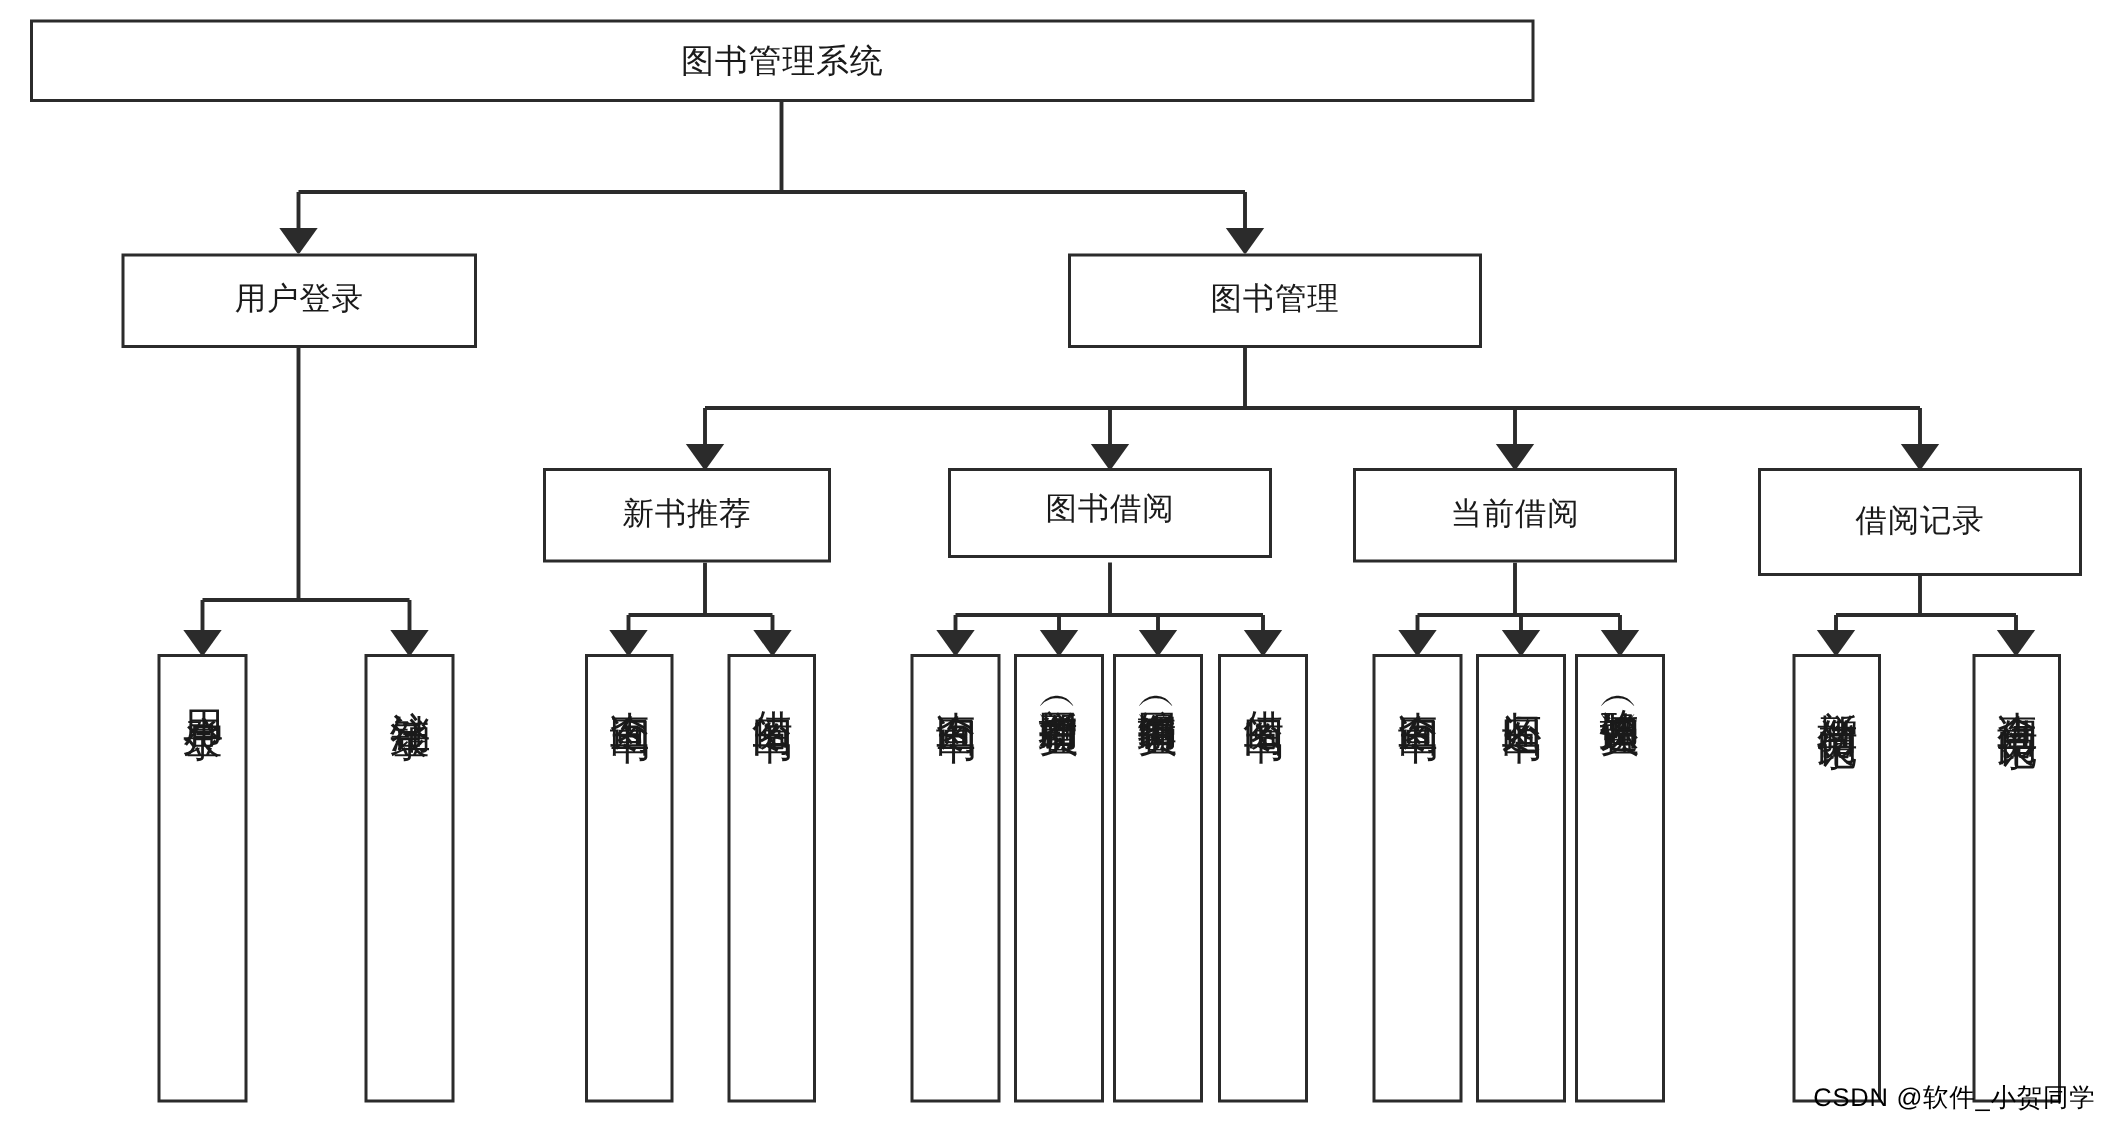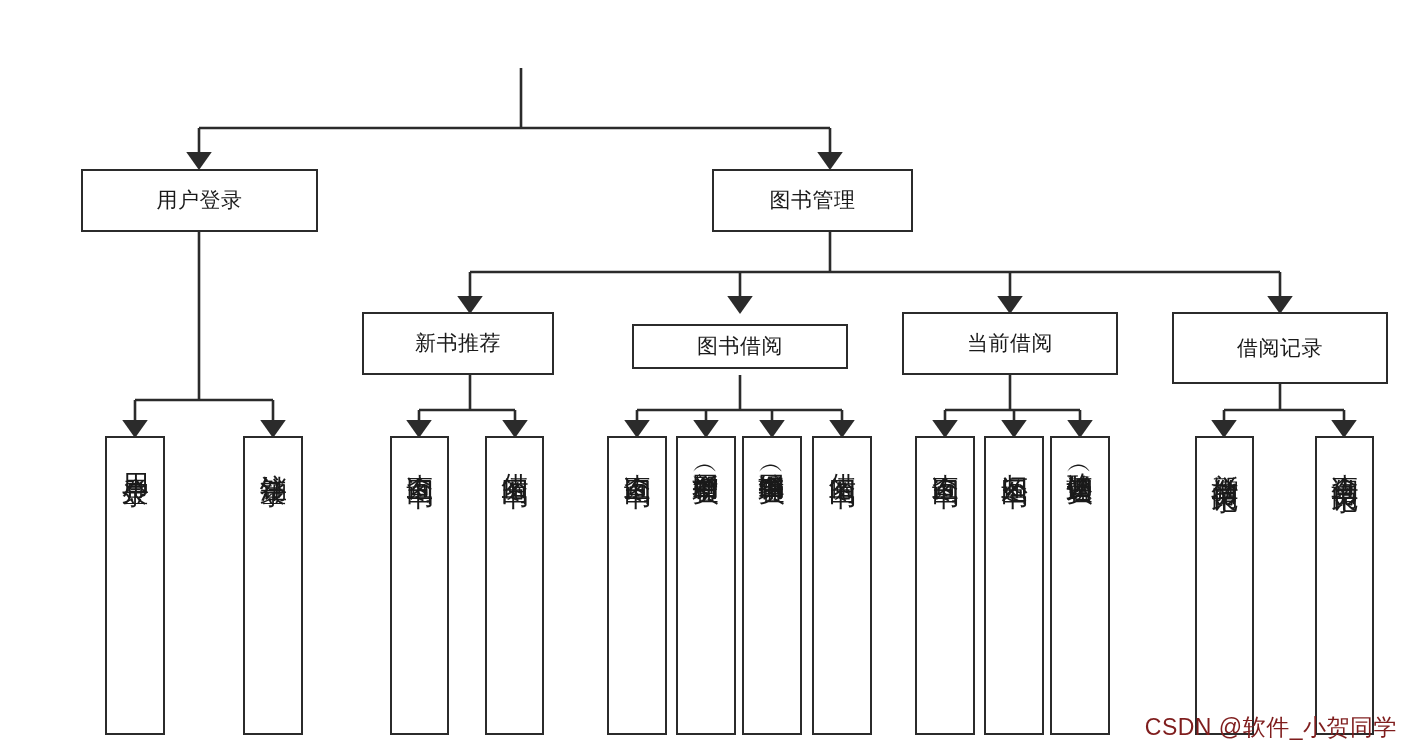--- a/index.html
+++ b/index.html
@@ -64,22 +64,22 @@
     white-space: nowrap;
   }
   .node.vert.tall .lbl {
     font-size: 26px;
     letter-spacing: 1px;
   }
   .watermark {
     position: absolute;
     right: 8px;
     bottom: 4px;
-    font-size: 23px;
-    color: #7f1d1d;
+    font-size: 17px;
+    color: #000000;
     letter-spacing: 0.5px;
     white-space: nowrap;
   }
 </style>
 </head>
 <body>
 
 <div id="canvas">
 
   <svg class="edges" viewBox="0 0 1405 747">
@@ -125,32 +125,35 @@
       <path d="M1014,410 L1014,428" marker-end="url(#arrow)"></path>
       <path d="M1080,410 L1080,428" marker-end="url(#arrow)"></path>
 
       <path d="M1280,375 L1280,410"></path>
       <path d="M1224,410 L1344,410"></path>
       <path d="M1224,410 L1224,428" marker-end="url(#arrow)"></path>
       <path d="M1344,410 L1344,428" marker-end="url(#arrow)"></path>
     </g>
   </svg>
 
+  <div class="node horiz root" style="left:20px; top:13px; width:1003px; height:55px;">
+    <span class="lbl">图书管理系统</span>
+  </div>
 
   <div class="node horiz" style="left:81px; top:169px; width:237px; height:63px;">
     <span class="lbl">用户登录</span>
   </div>
-  <div class="node horiz" style="left:712px; top:169px; width:201px; height:63px;">
+  <div class="node horiz" style="left:712px; top:169px; width:276px; height:63px;">
     <span class="lbl">图书管理</span>
   </div>
 
   <div class="node horiz" style="left:362px; top:312px; width:192px; height:63px;">
     <span class="lbl">新书推荐</span>
   </div>
-  <div class="node horiz" style="left:632px; top:324px; width:216px; height:45px;">
+  <div class="node horiz" style="left:632px; top:312px; width:216px; height:60px;font-family:Liberation Mono, monospace;">
     <span class="lbl">图书借阅</span>
   </div>
   <div class="node horiz" style="left:902px; top:312px; width:216px; height:63px;">
     <span class="lbl">当前借阅</span>
   </div>
   <div class="node horiz" style="left:1172px; top:312px; width:216px; height:72px;">
     <span class="lbl">借阅记录</span>
   </div>
 
   <div class="node vert" style="left:105px; top:436px; width:60px; height:299px;">

